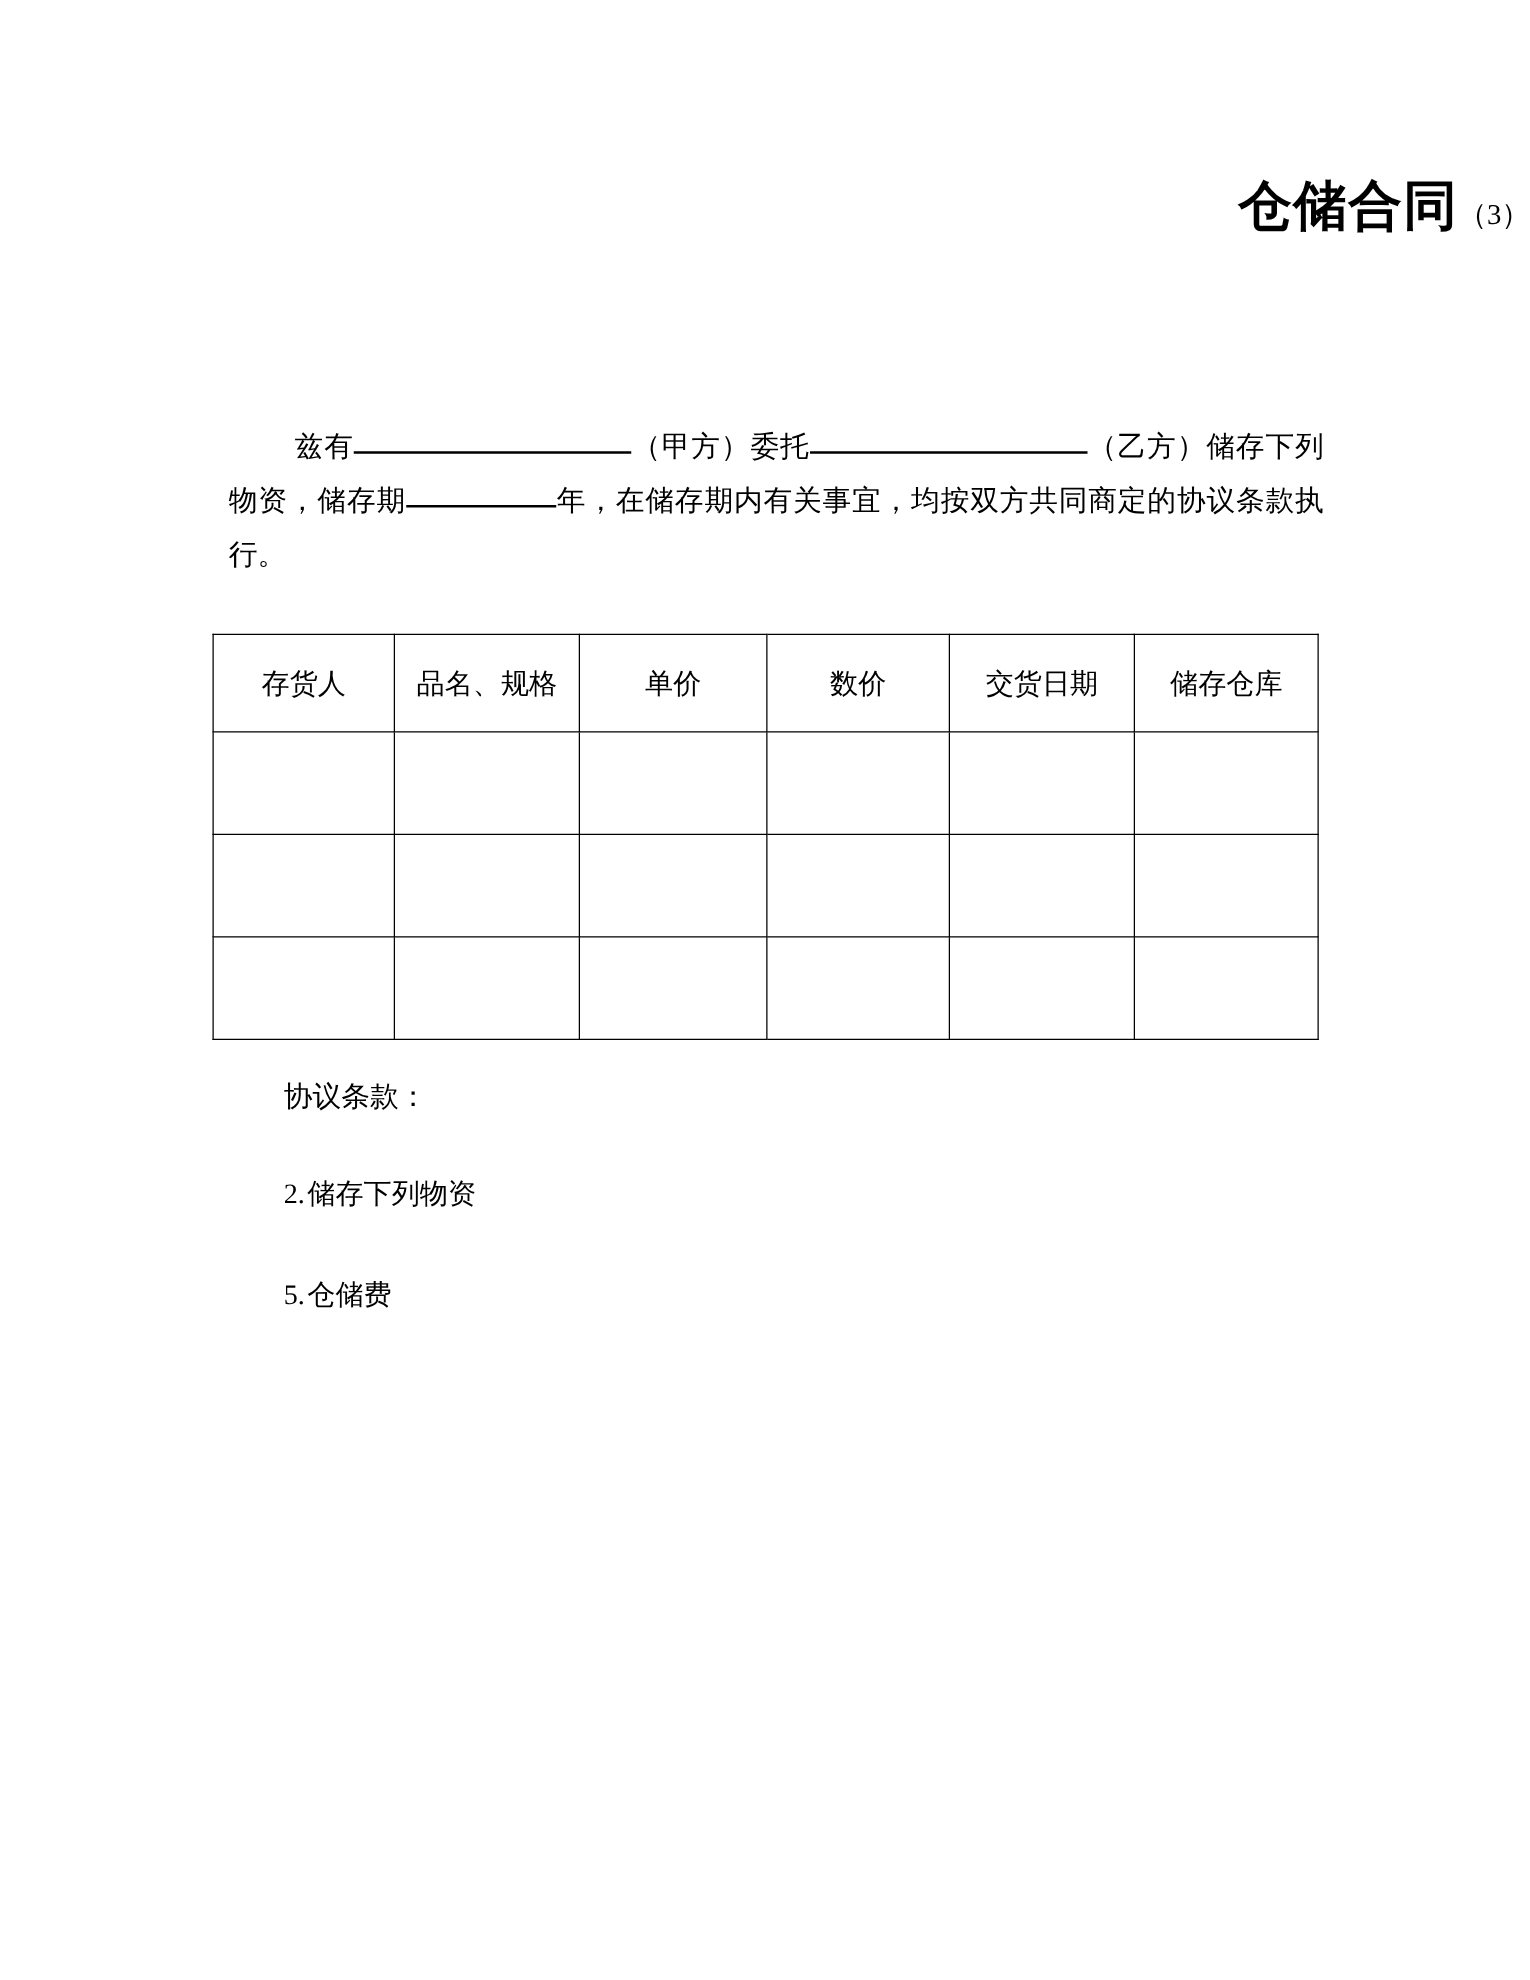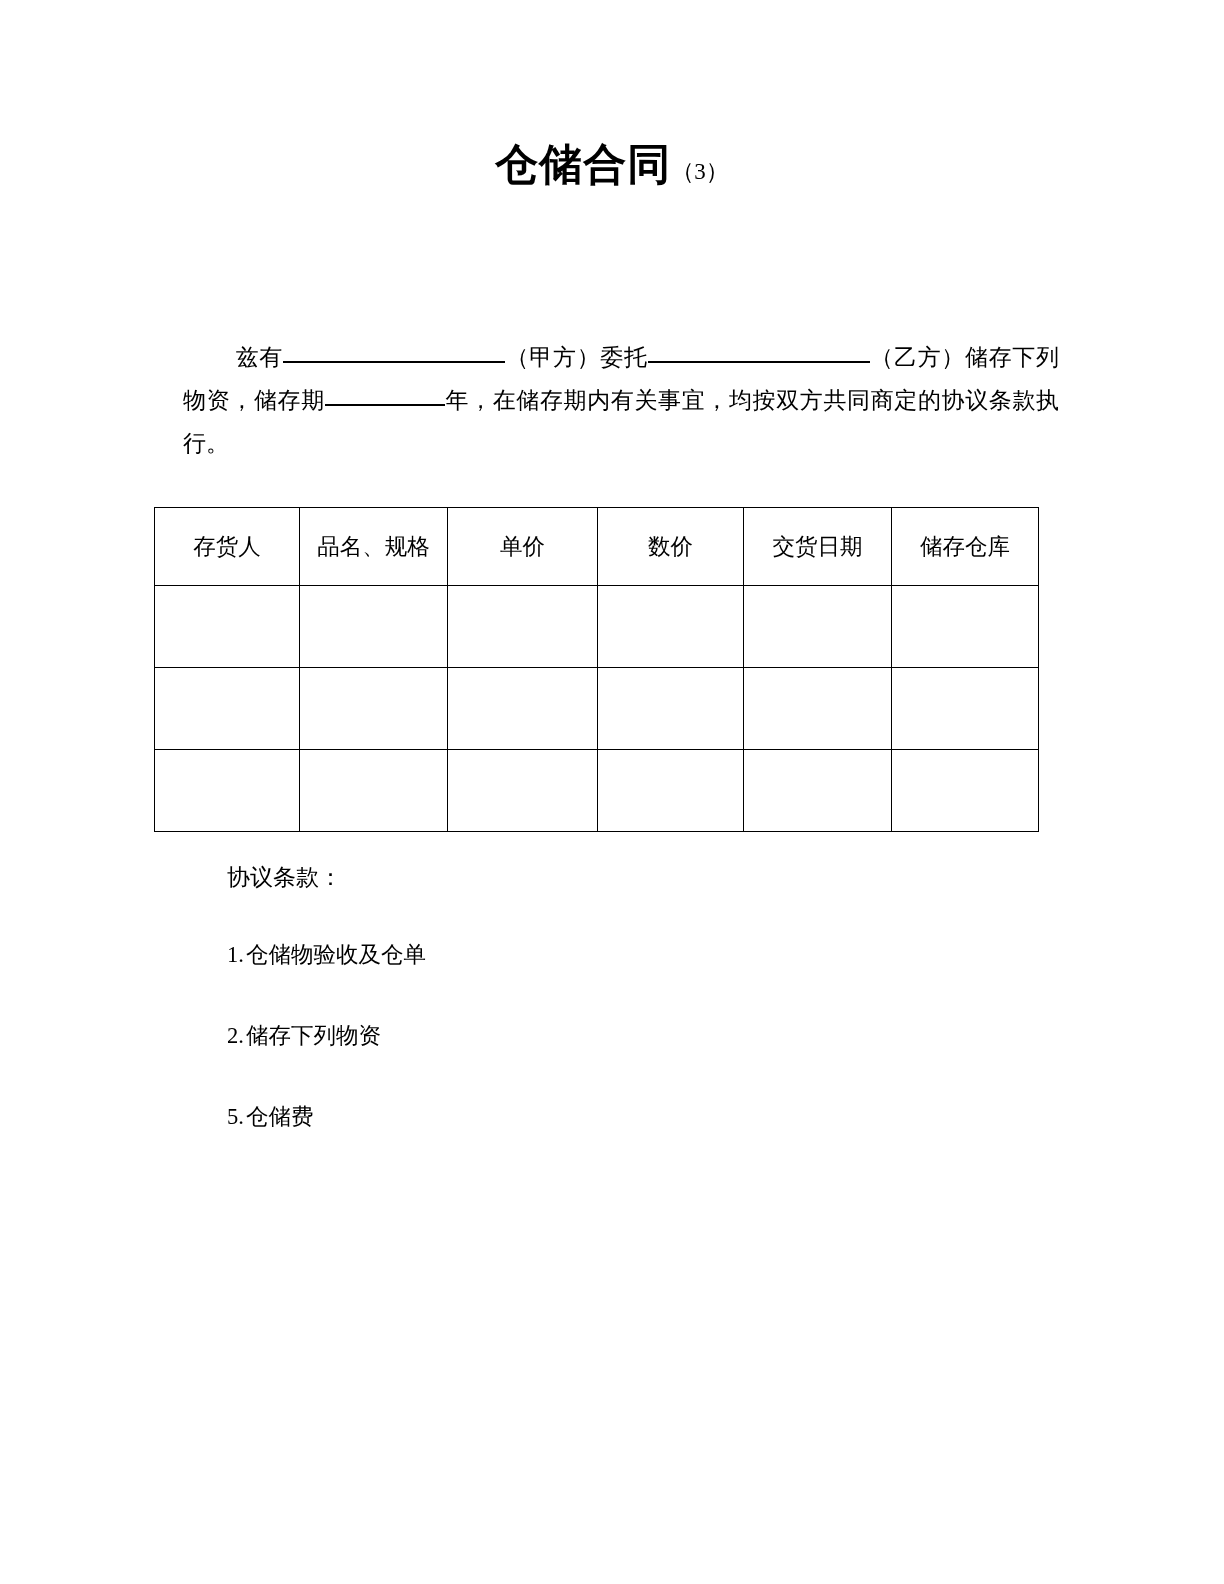--- a/index.html
+++ b/index.html
@@ -15,21 +15,21 @@
     color: #000000;
     overflow: hidden;
   }
 
   
   .title-block {
     position: absolute;
     left: 0;
     top: 136px;
     width: 1224px;
-    text-align: center;
+    text-align: right;
     white-space: nowrap;
   }
   .title-main {
     font-family: "Liberation Sans", "DejaVu Sans", sans-serif;
     font-weight: bold;
     font-size: 43px;
     letter-spacing: 1px;
     vertical-align: baseline;
   }
   .title-suffix {
@@ -56,21 +56,21 @@
     border-bottom: 2.4px solid #000;
     vertical-align: 2px;
     height: 19px;
   }
   .blank-long { width: 222px; }
   .blank-short { width: 120px; }
 
   
   .tbl {
     position: absolute;
-    left: 154px;
+    left: 170px;
     top: 507px;
     border-collapse: collapse;
     table-layout: fixed;
     width: 884px;
   }
   .tbl td {
     border: 1.6px solid #000;
     text-align: center;
     vertical-align: middle;
     font-size: 22.5px;
@@ -157,16 +157,15 @@
       <td></td>
       <td></td>
       <td></td>
     </tr>
   </tbody>
 </table>
 
 <div class="clause-heading">协议条款：</div>
 
 <div class="clause-list">
-  <div class="clause-item"><span class="clause-num">1.</span><span>仓储物验收及仓单</span></div>
   <div class="clause-item"><span class="clause-num">2.</span><span>储存下列物资</span></div>
   <div class="clause-item"><span class="clause-num">5.</span><span>仓储费</span></div>
 </div>
 
 </body></html>

